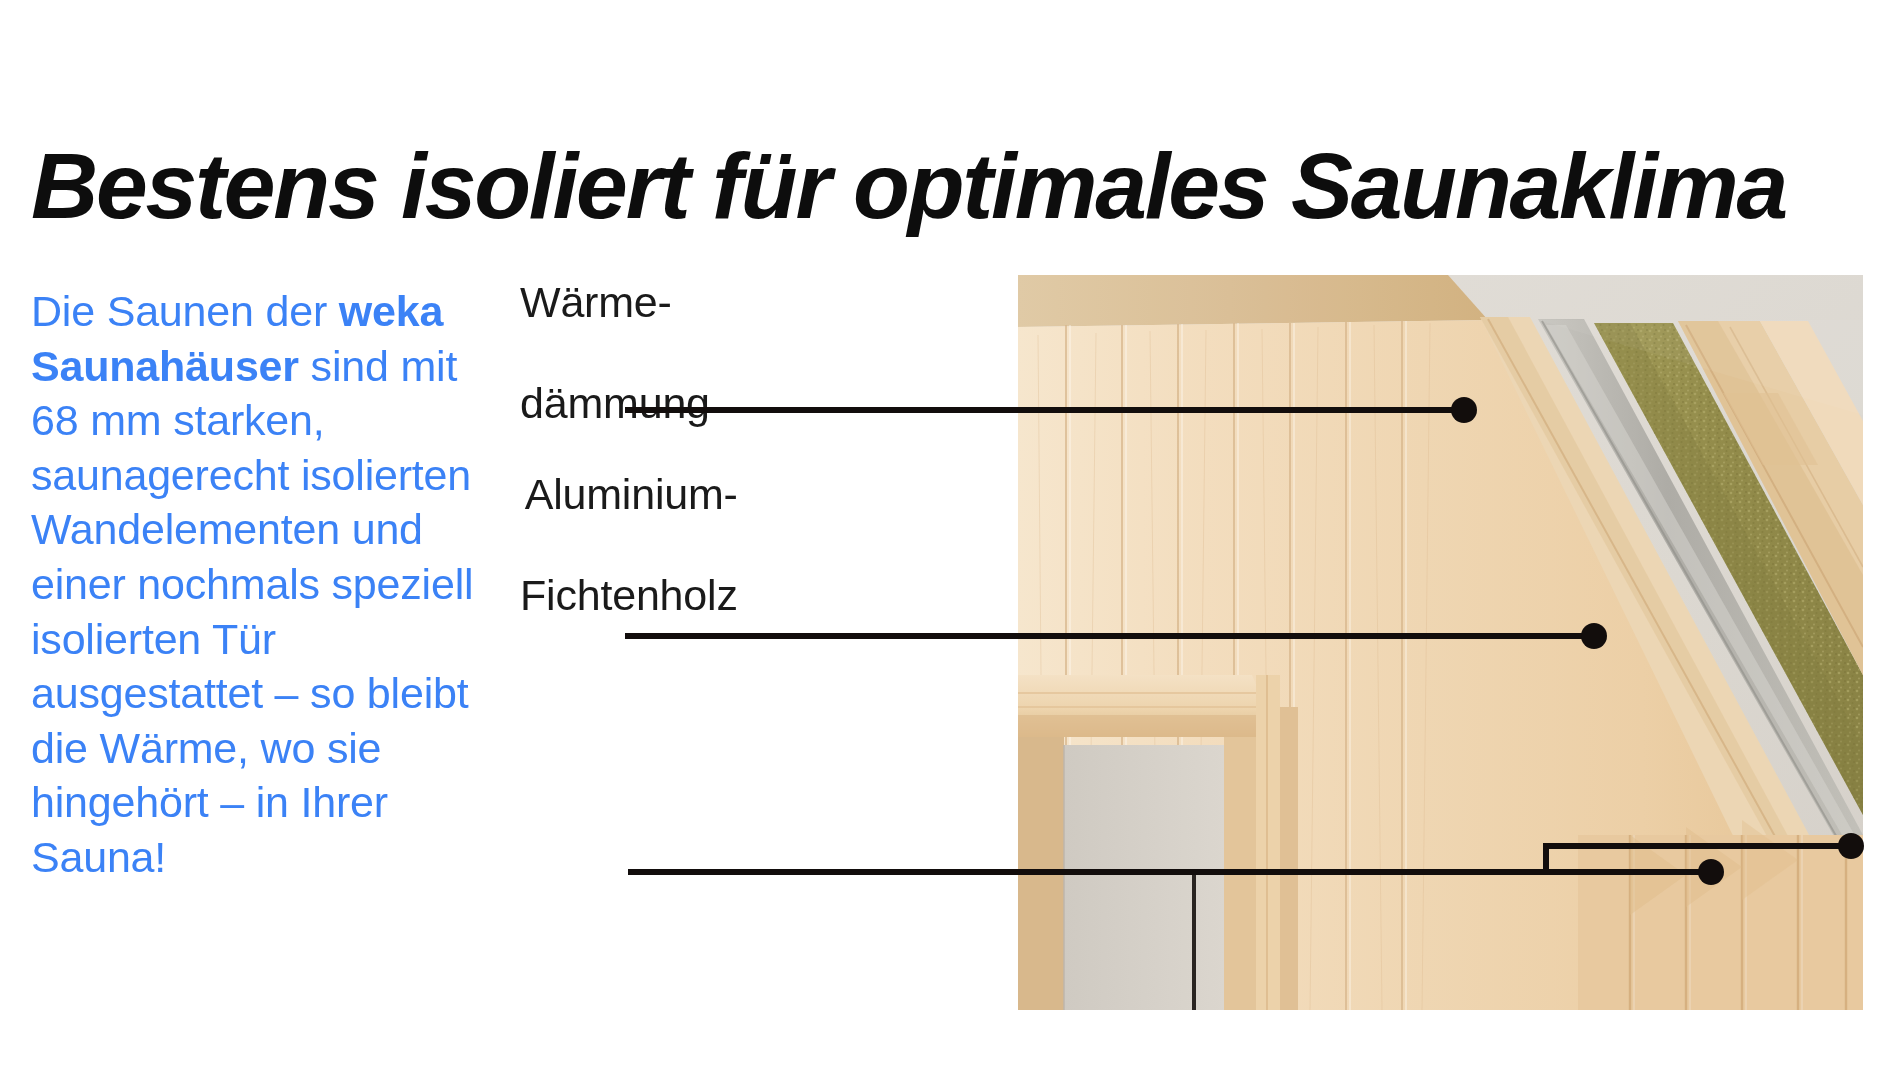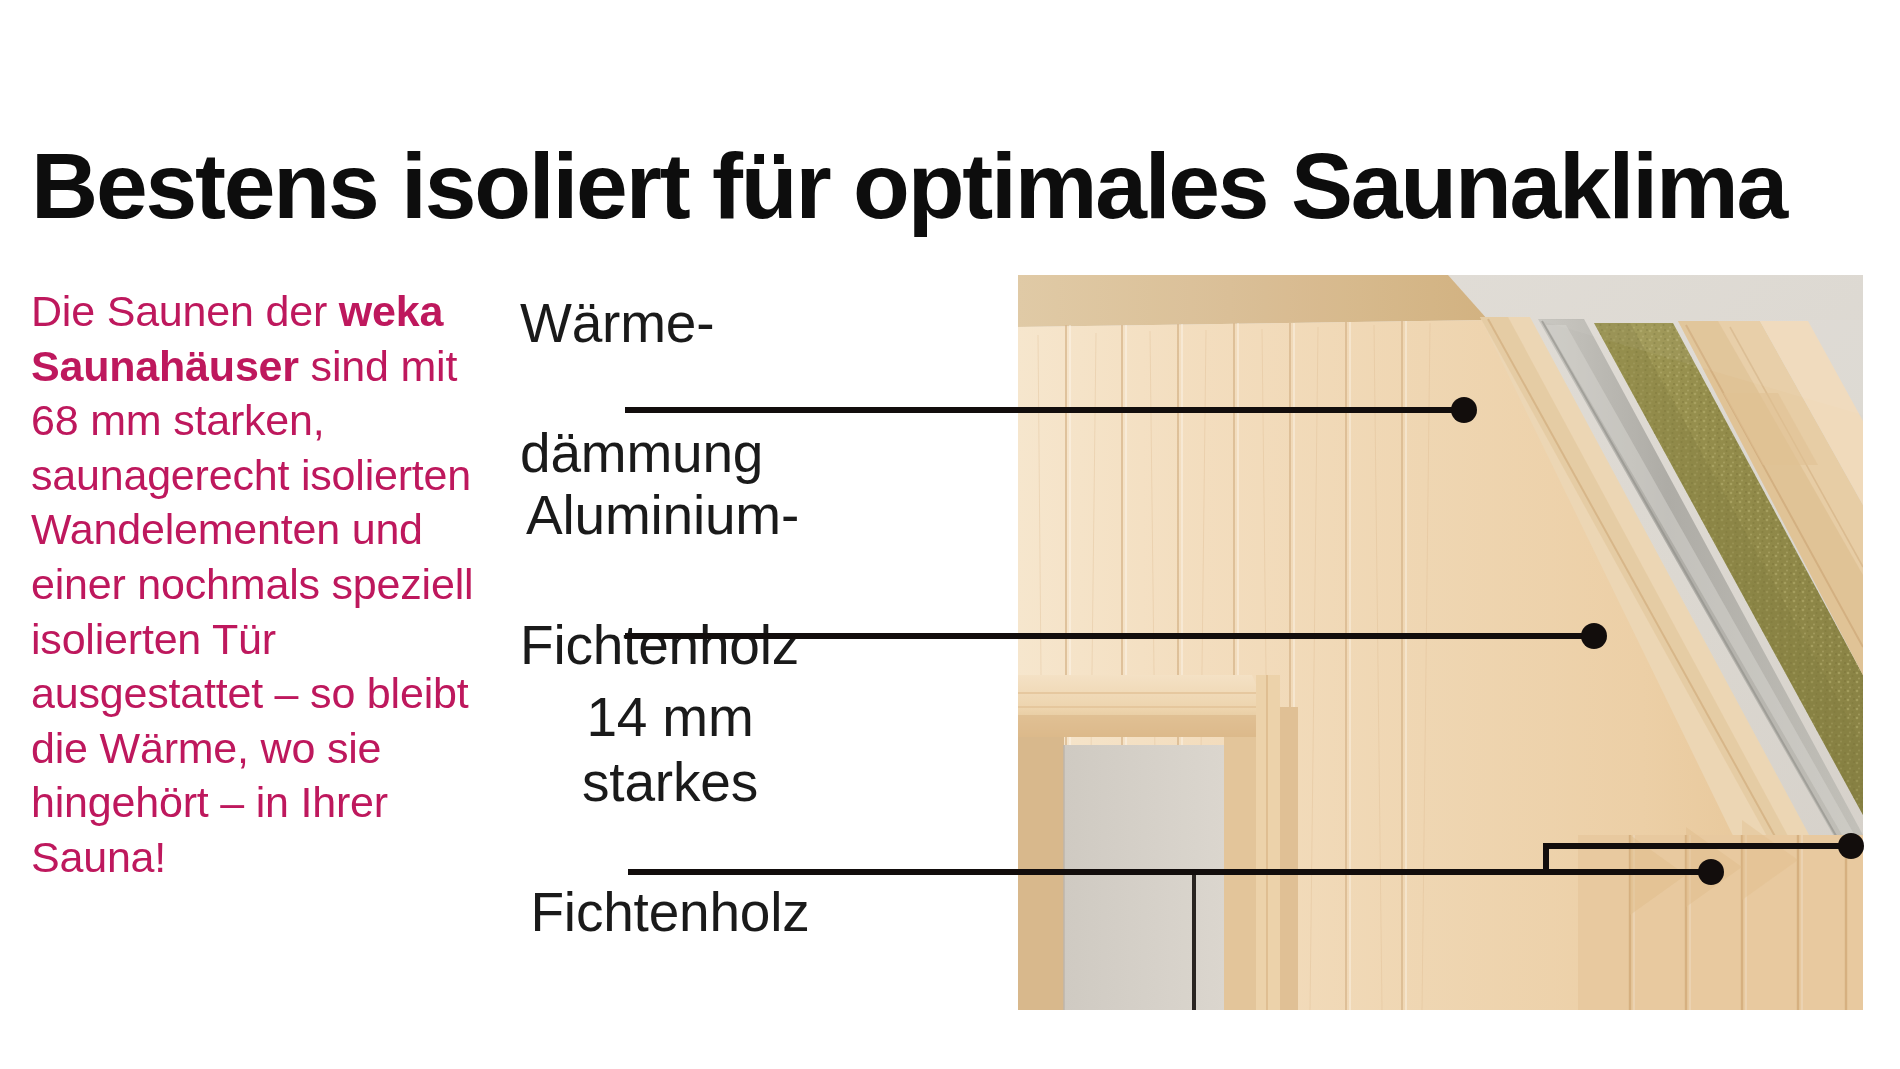--- a/index.html
+++ b/index.html
@@ -26,41 +26,42 @@
     position: absolute;
     left: 31px;
     top: 78px;
     width: 1840px;
     font-size: 93px;
     line-height: 1.0;
     font-weight: 700;
     letter-spacing: -2.2px;
     color: #0d0d0d;
     white-space: nowrap;
+    font-style: italic;
   }
 
   
   #body-copy {
     position: absolute;
     left: 31px;
     top: 268px;
     width: 470px;
     font-size: 43px;
     line-height: 1.27;
     font-weight: 400;
-    color: #be185d;
+    color: #3b82f6;
     letter-spacing: -0.2px;
     margin-top: 16px;
   }
   #body-copy b { font-weight: 700; }
 
   
   .callout-label {
     position: absolute;
-    font-size: 55px;
+    font-size: 43px;
     line-height: 1.18;
     font-weight: 400;
     color: #1a1a1a;
     letter-spacing: -0.2px;
     white-space: pre-line;
   }
   #callout-1-label { left: 520px; top: 226px; }
   #callout-2-label { left: 520px; top: 418px; text-align: right; }
   #callout-3-label { left: 520px; top: 620px; text-align: center; width: 300px; }
 
@@ -130,24 +131,20 @@
   <div class="callout-label" id="callout-1-label">
     <div>Wärme-</div>
     <div>dämmung</div>
   </div>
 
   <div class="callout-label" id="callout-2-label">
     <div>Aluminium-</div>
     <div>Fichtenholz</div>
   </div>
 
-  <div class="callout-label" id="callout-3-label">
-    <div>14 mm starkes</div>
-    <div>Fichtenholz</div>
-  </div>
 
   <div id="photo">
     <svg width="845" height="735" viewBox="0 0 845 735" xmlns="http://www.w3.org/2000/svg">
       <defs>
         <linearGradient id="wallGrad" x1="0" y1="0" x2="1" y2="1">
           <stop offset="0%" stop-color="#e3dfd9"></stop>
           <stop offset="60%" stop-color="#dcd8d1"></stop>
           <stop offset="100%" stop-color="#d4cfc8"></stop>
         </linearGradient>
         <linearGradient id="panelGrad" x1="0" y1="0" x2="1" y2="0">

